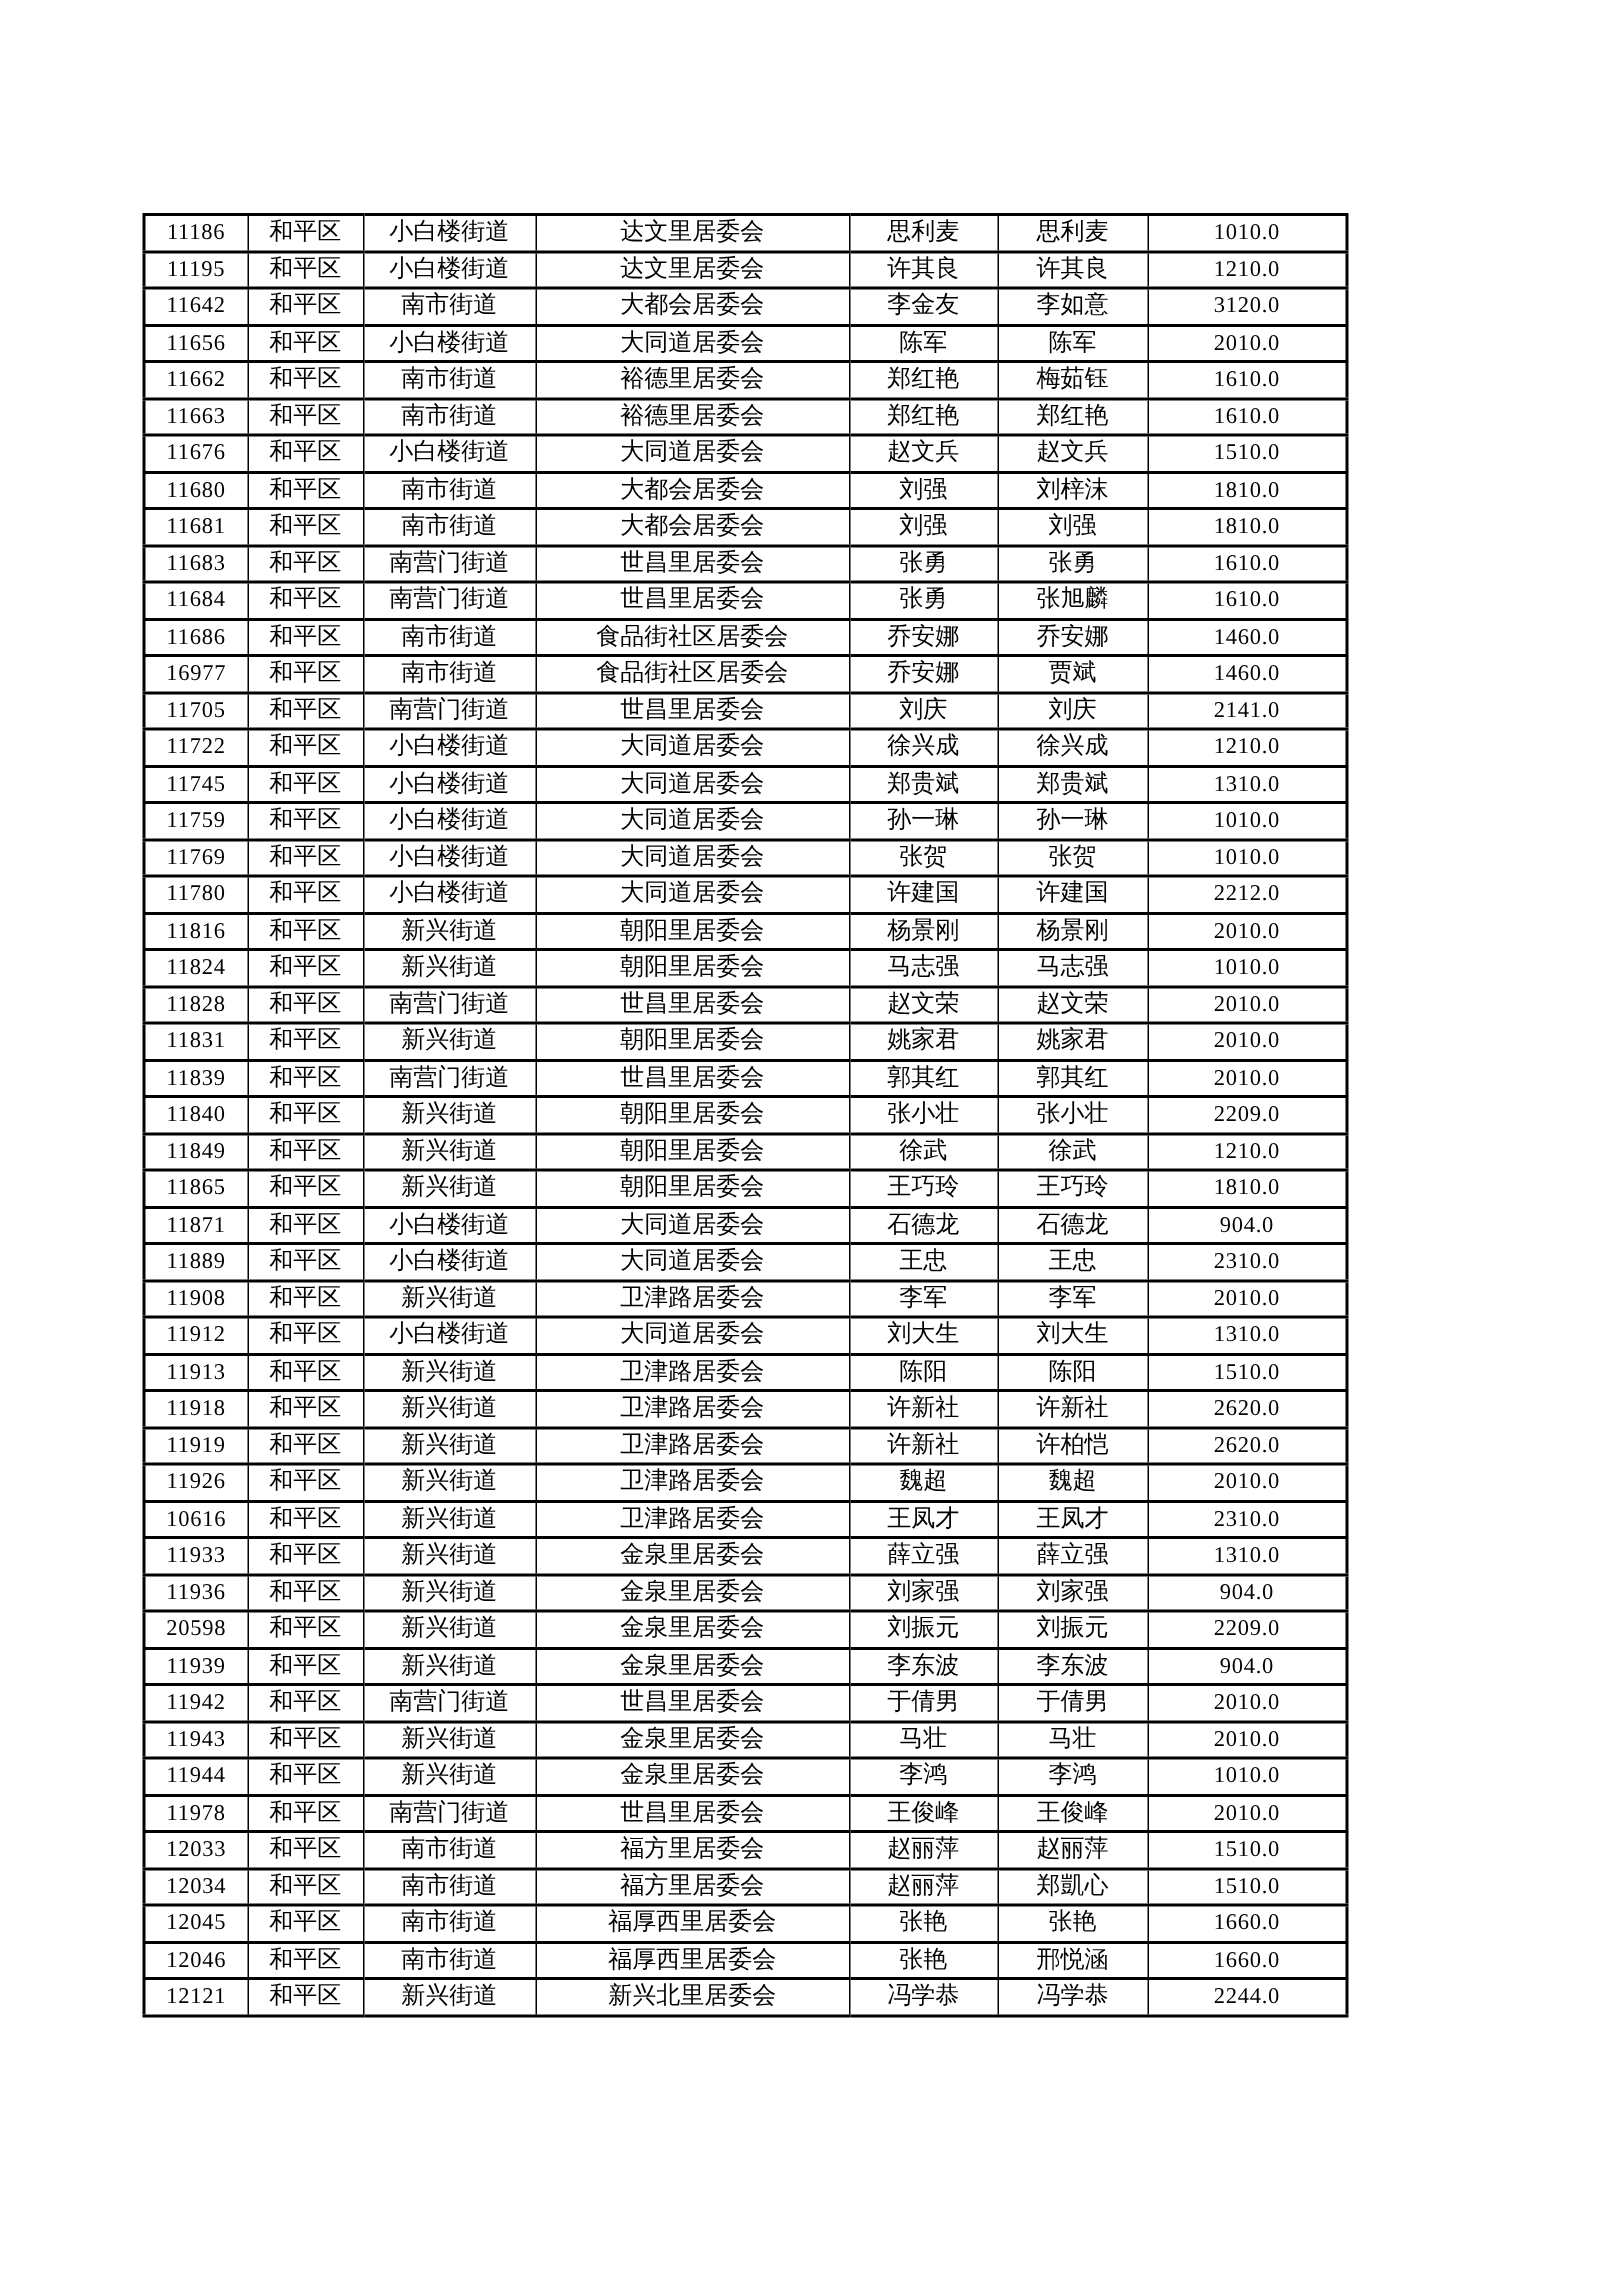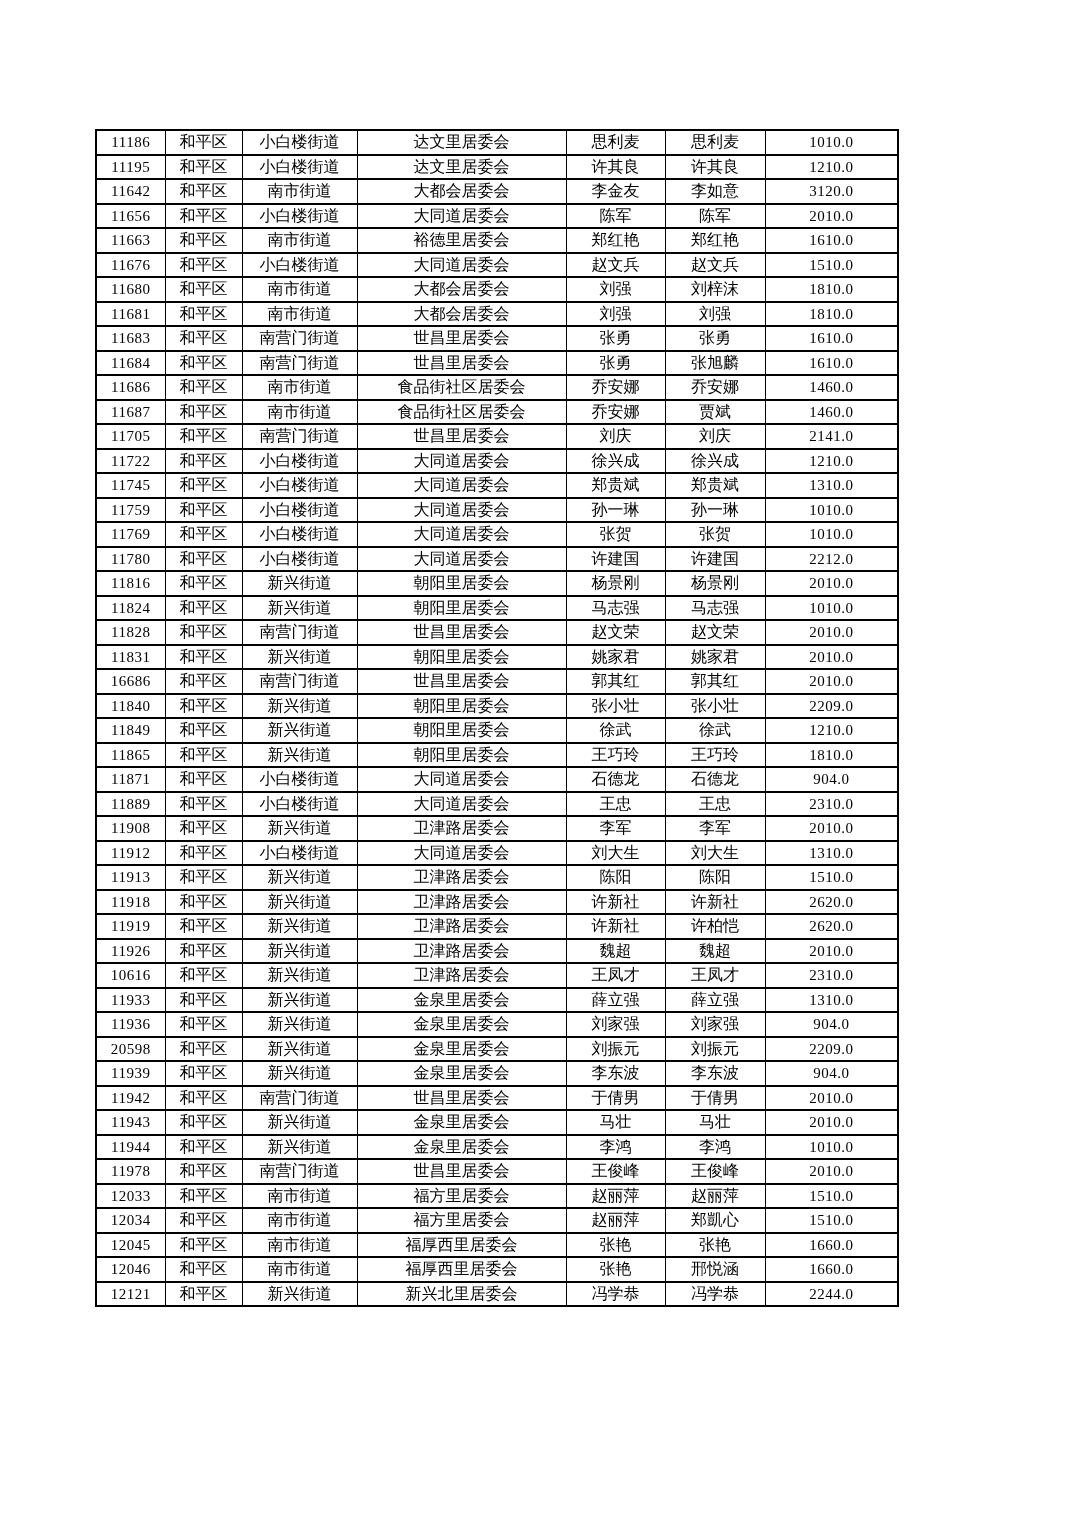--- a/index.html
+++ b/index.html
@@ -17,20 +17,21 @@
   .table-wrap {
     position: absolute;
     left: 95px;
     top: 129px;
   }
   table.roster {
     border-collapse: collapse;
     table-layout: fixed;
     width: 802px;
     border: 2px solid #000;
+    margin-top: 13px;
   }
   table.roster td {
     border-left: 1px solid #000;
     border-right: 1px solid #000;
     border-top: 2px solid #000;
     border-bottom: 2px solid #000;
     height: 22.5px;
     padding: 0;
     text-align: center;
     vertical-align: middle;
@@ -99,20 +100,29 @@
         <tr>
           <td class="col-id">11656</td>
           <td>和平区</td>
           <td>小白楼街道</td>
           <td>大同道居委会</td>
           <td>陈军</td>
           <td>陈军</td>
           <td class="col-amount">2010.0</td>
         </tr>
         <tr>
+          <td class="col-id">11662</td>
+          <td>和平区</td>
+          <td>南市街道</td>
+          <td>裕德里居委会</td>
+          <td>郑红艳</td>
+          <td>梅茹钰</td>
+          <td class="col-amount">1610.0</td>
+        </tr>
+        <tr>
           <td class="col-id">11663</td>
           <td>和平区</td>
           <td>南市街道</td>
           <td>裕德里居委会</td>
           <td>郑红艳</td>
           <td>郑红艳</td>
           <td class="col-amount">1610.0</td>
         </tr>
         <tr>
           <td class="col-id">11676</td>
@@ -162,21 +172,21 @@
         <tr>
           <td class="col-id">11686</td>
           <td>和平区</td>
           <td>南市街道</td>
           <td>食品街社区居委会</td>
           <td>乔安娜</td>
           <td>乔安娜</td>
           <td class="col-amount">1460.0</td>
         </tr>
         <tr>
-          <td class="col-id">11687</td>
+          <td class="col-id">16977</td>
           <td>和平区</td>
           <td>南市街道</td>
           <td>食品街社区居委会</td>
           <td>乔安娜</td>
           <td>贾斌</td>
           <td class="col-amount">1460.0</td>
         </tr>
         <tr>
           <td class="col-id">11705</td>
           <td>和平区</td>
@@ -261,21 +271,21 @@
         <tr>
           <td class="col-id">11831</td>
           <td>和平区</td>
           <td>新兴街道</td>
           <td>朝阳里居委会</td>
           <td>姚家君</td>
           <td>姚家君</td>
           <td class="col-amount">2010.0</td>
         </tr>
         <tr>
-          <td class="col-id">16686</td>
+          <td class="col-id">11839</td>
           <td>和平区</td>
           <td>南营门街道</td>
           <td>世昌里居委会</td>
           <td>郭其红</td>
           <td>郭其红</td>
           <td class="col-amount">2010.0</td>
         </tr>
         <tr>
           <td class="col-id">11840</td>
           <td>和平区</td>

